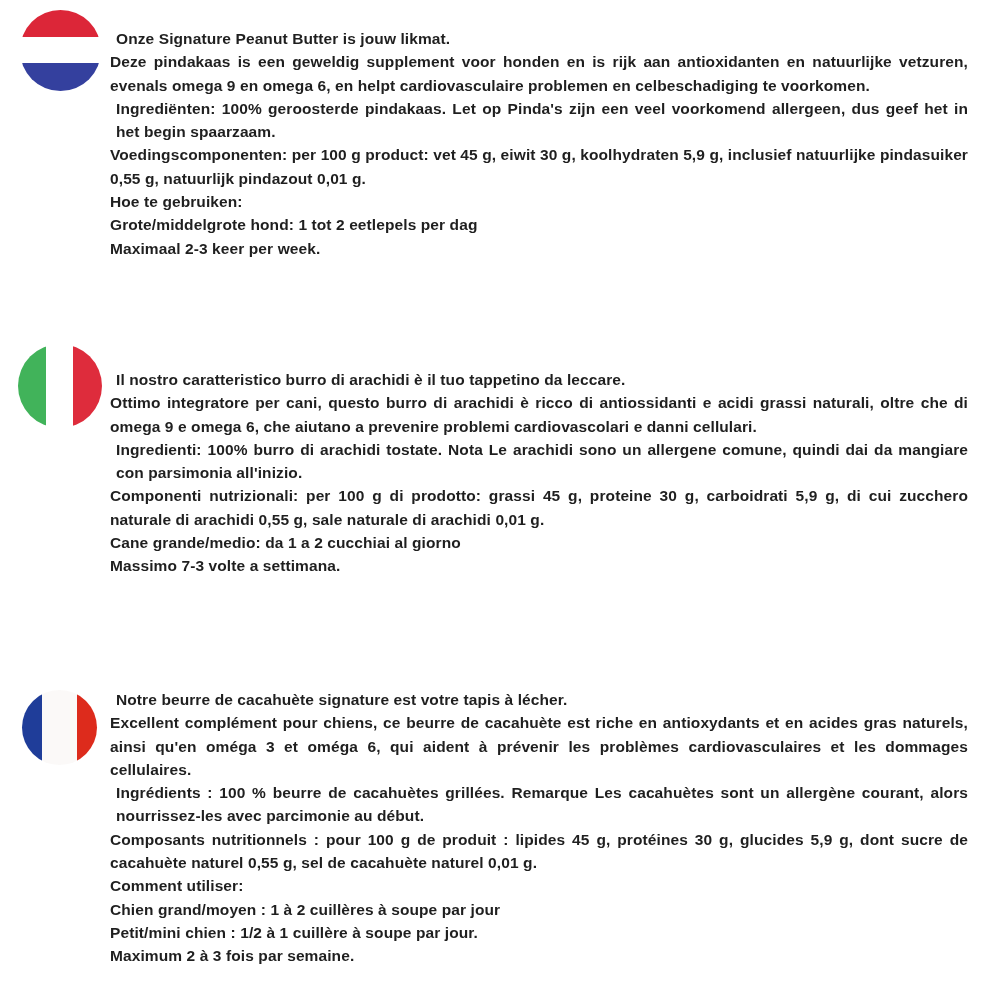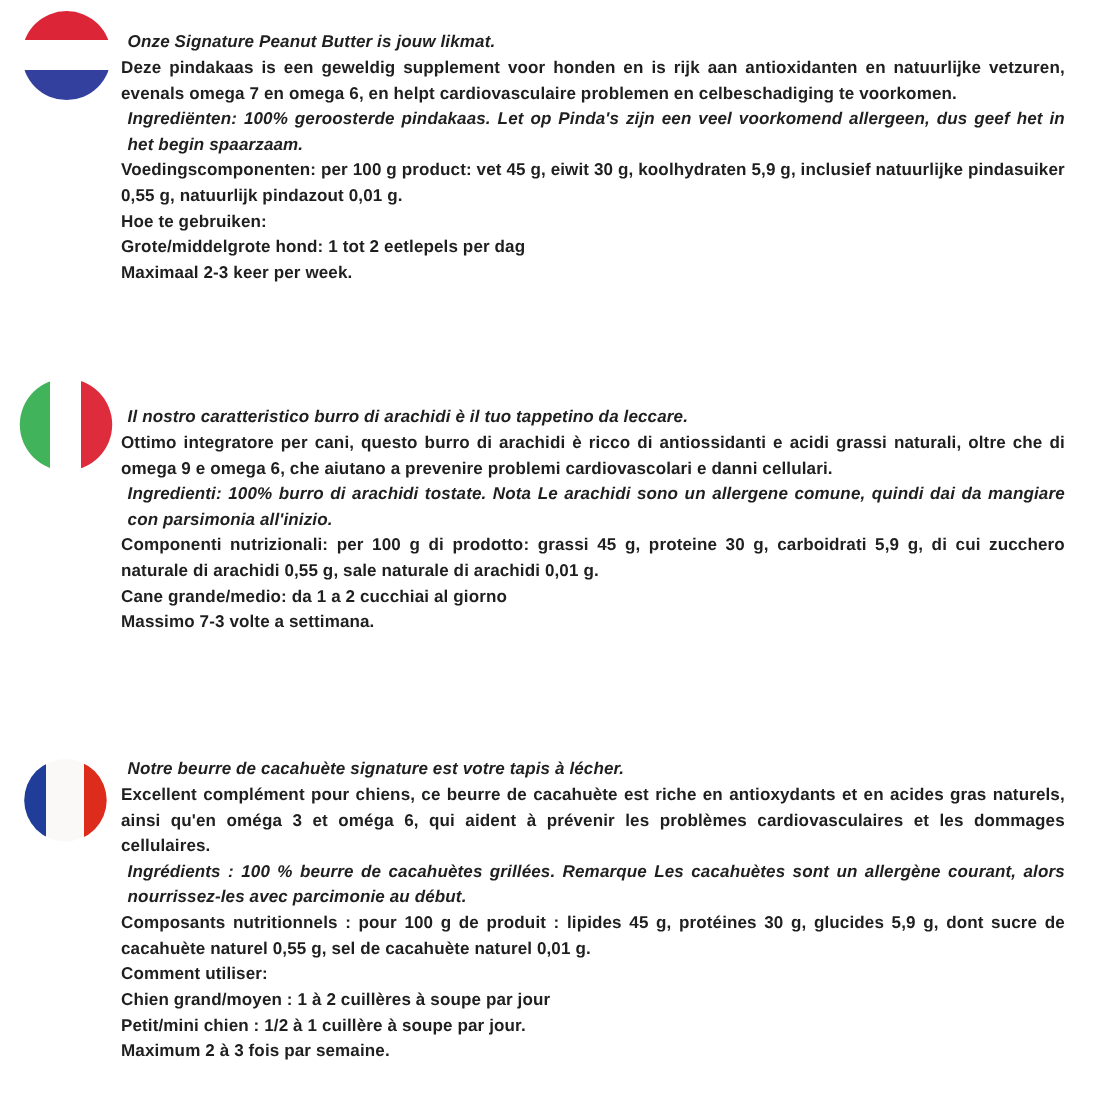--- a/index.html
+++ b/index.html
@@ -32,35 +32,34 @@
     font-size: 15.5px;
     line-height: 23.3px;
     letter-spacing: 0.1px;
   }
   .text-block p {
     margin: 0;
     text-align: justify;
   }
   .text-block p.indent {
     padding-left: 6px;
-    font-style: italic;
   }
   .block-nl { top: 27px; }
   .block-it { top: 368px; }
   .block-fr { top: 688px; }
 </style>
 </head>
 <body>
 
 <div class="page">
 
   <span class="flag flag-nl" style="background: linear-gradient(rgb(220, 38, 56) 0%, rgb(220, 38, 56) 33%, rgb(255, 255, 255) 33%, rgb(255, 255, 255) 66%, rgb(52, 64, 158) 66%, rgb(52, 64, 158) 100%);"></span>
   <div class="text-block block-nl">
     <p class="indent">Onze Signature Peanut Butter is jouw likmat.</p>
-    <p>Deze pindakaas is een geweldig supplement voor honden en is rijk aan antioxidanten en natuurlijke vetzuren, evenals omega 7 en omega 6, en helpt cardiovasculaire problemen en celbeschadiging te voorkomen.</p>
+    <p>Deze pindakaas is een geweldig supplement voor honden en is rijk aan antioxidanten en natuurlijke vetzuren, evenals omega 9 en omega 6, en helpt cardiovasculaire problemen en celbeschadiging te voorkomen.</p>
     <p class="indent">Ingrediënten: 100% geroosterde pindakaas. Let op Pinda's zijn een veel voorkomend allergeen, dus geef het in het begin spaarzaam.</p>
     <p>Voedingscomponenten: per 100 g product: vet 45 g, eiwit 30 g, koolhydraten 5,9 g, inclusief natuurlijke pindasuiker 0,55 g, natuurlijk pindazout 0,01 g.</p>
     <p>Hoe te gebruiken:</p>
     <p>Grote/middelgrote hond: 1 tot 2 eetlepels per dag</p>
     <p>Maximaal 2-3 keer per week.</p>
   </div>
 
   <span class="flag flag-it" style="background: linear-gradient(to right, rgb(65, 179, 90) 0%, rgb(65, 179, 90) 33%, rgb(255, 255, 255) 33%, rgb(255, 255, 255) 66%, rgb(222, 44, 60) 66%, rgb(222, 44, 60) 100%);"></span>
   <div class="text-block block-it">
     <p class="indent">Il nostro caratteristico burro di arachidi è il tuo tappetino da leccare.</p>

